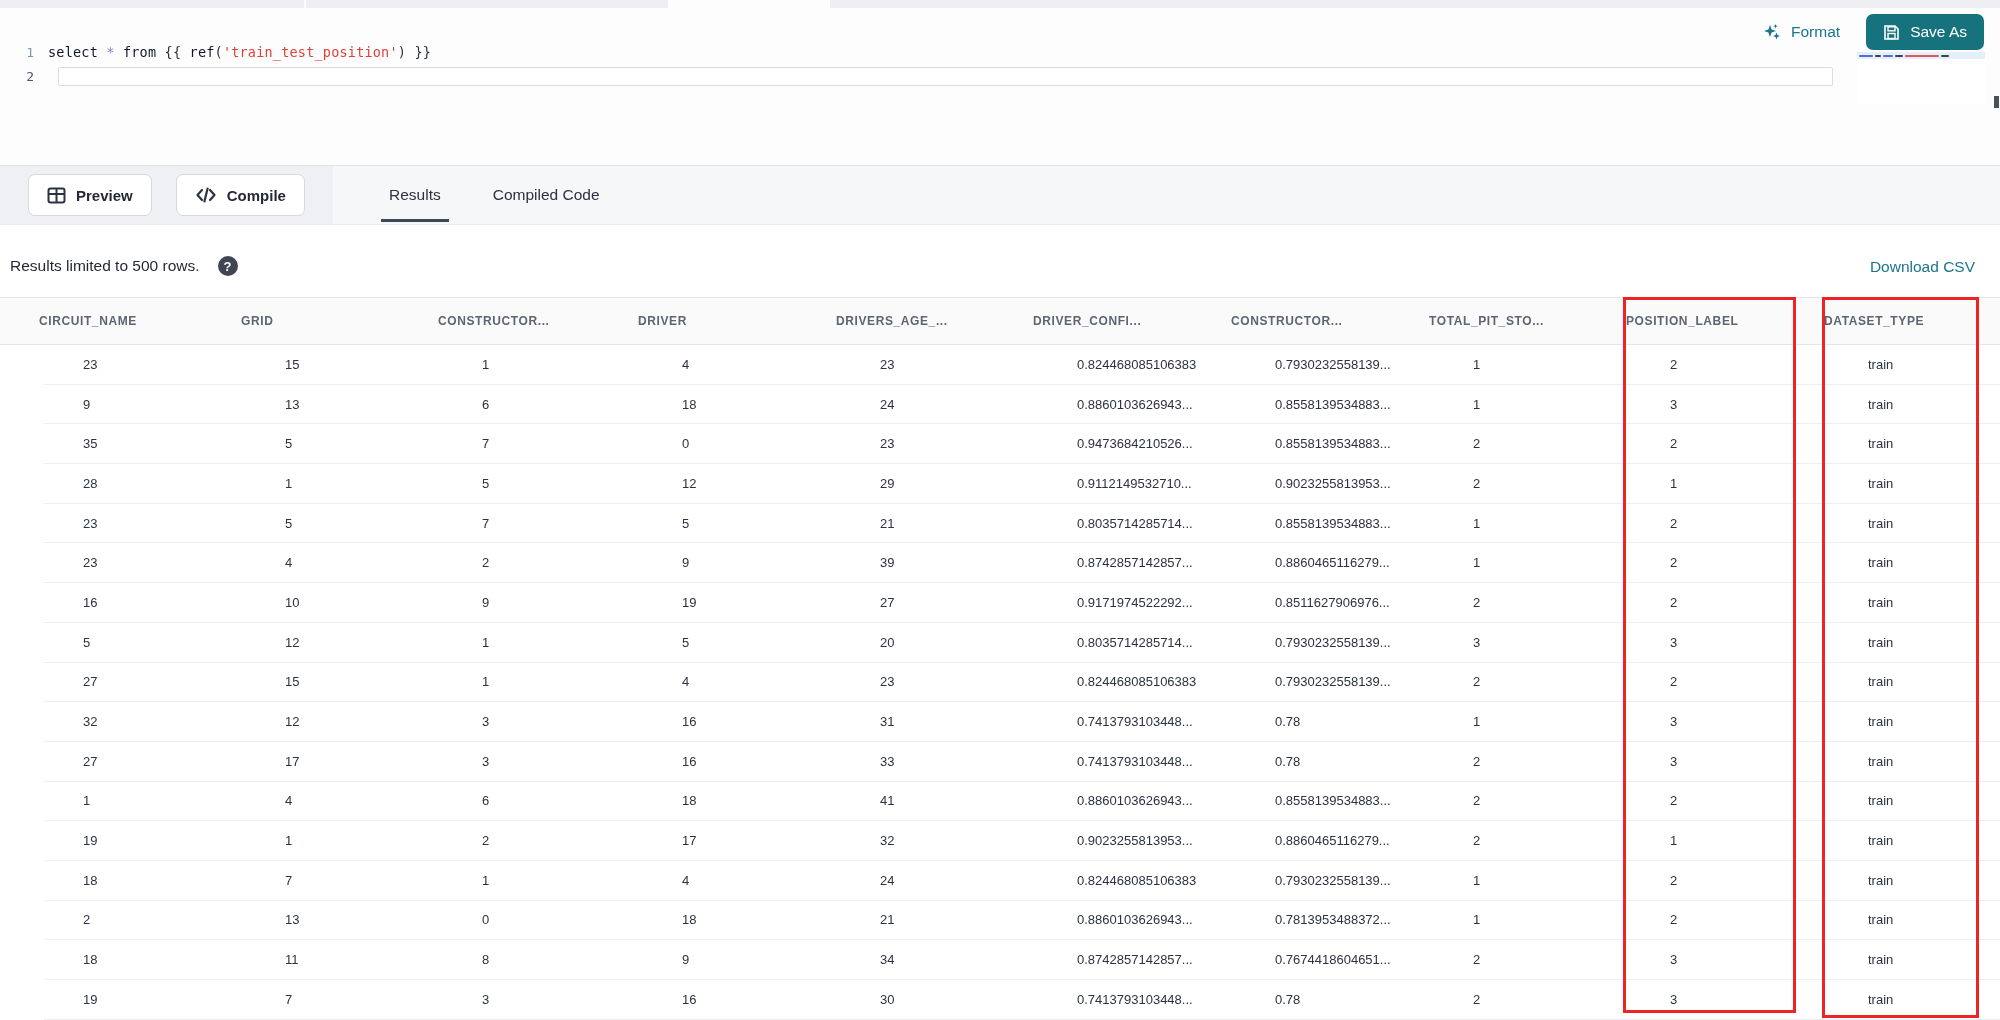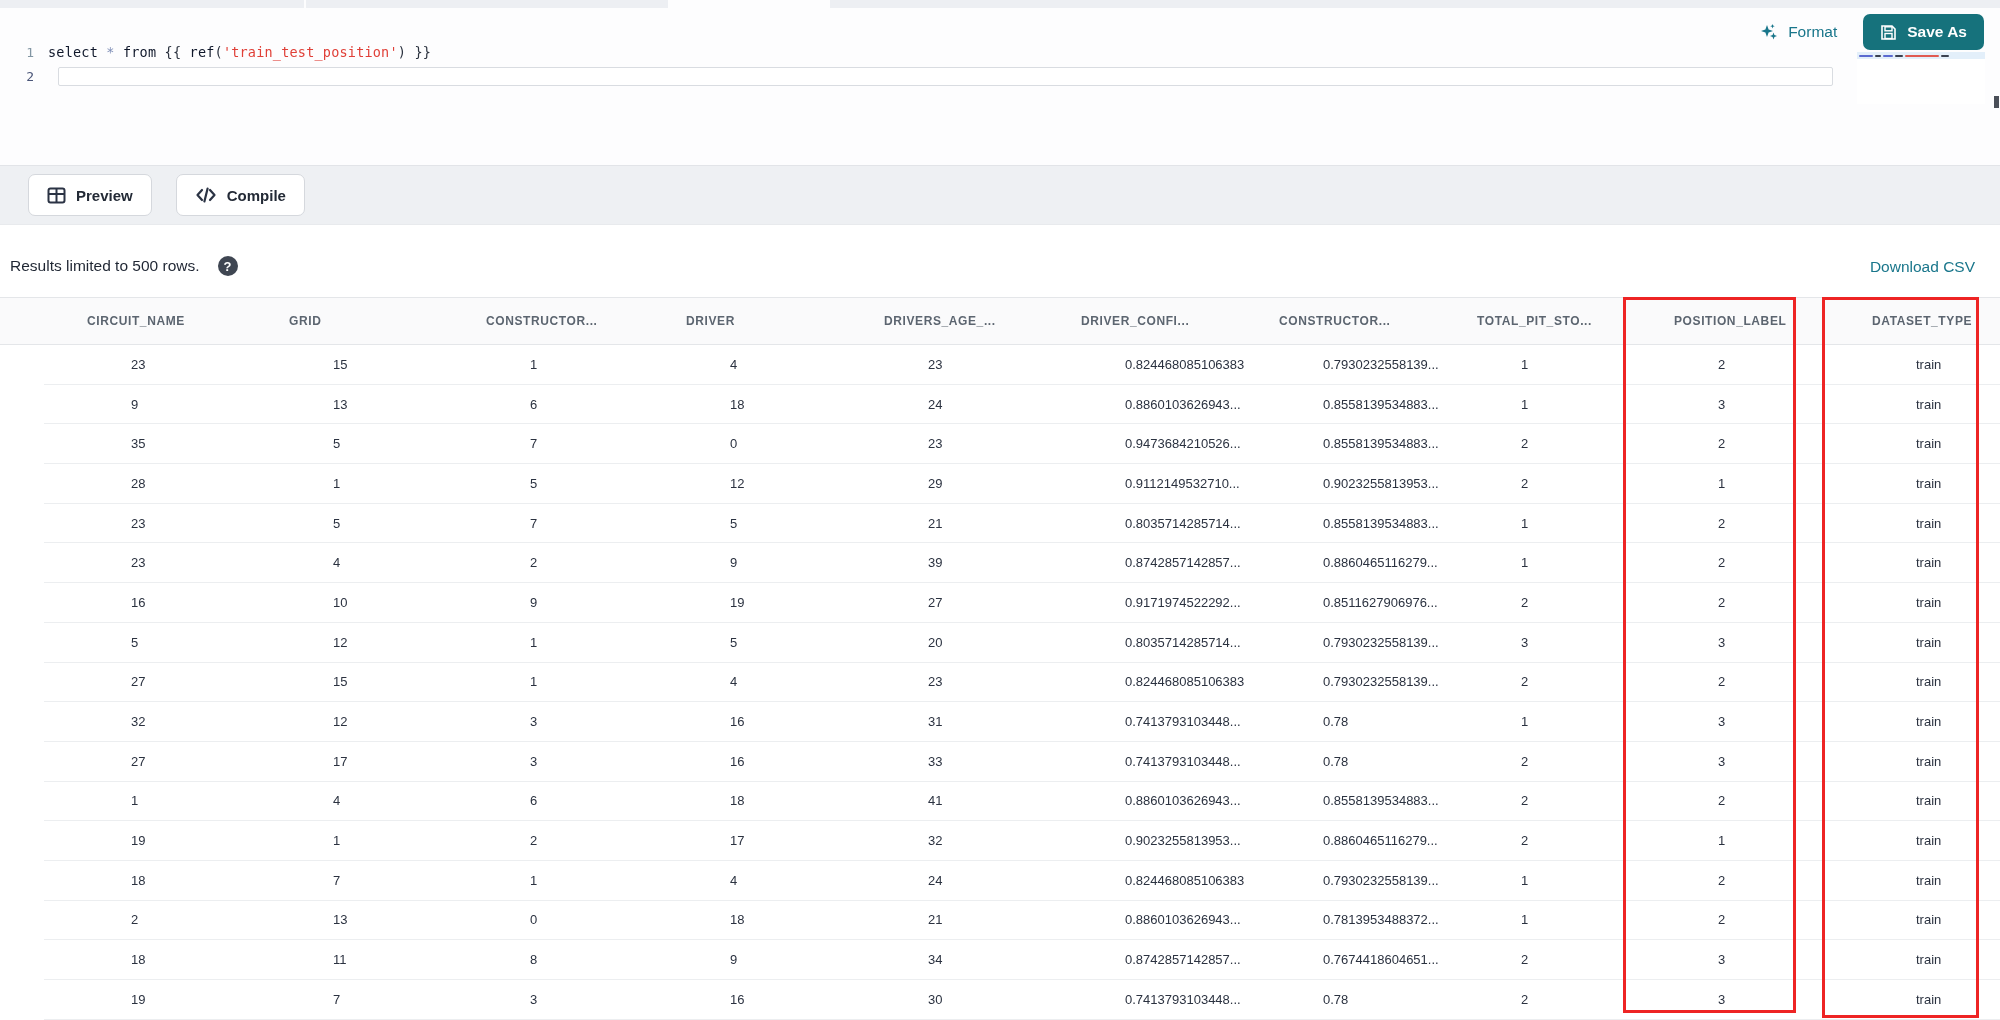--- a/index.html
+++ b/index.html
@@ -10,21 +10,21 @@
   
   .top-strip { position:absolute; left:0; top:0; width:2000px; height:8px; background:#edeff3; }
   .top-strip .seg-white { position:absolute; left:668px; top:0; width:162px; height:8px; background:#fdfdfe; }
   .top-strip .seg-div { position:absolute; left:304px; top:0; width:2px; height:8px; background:#fdfdfe; }
 
   
   .editor { position:absolute; left:0; top:8px; width:2000px; height:157px; background:#fdfdfe; }
   .editor-header { position:absolute; right:16px; top:4px; height:40px; display:flex; align-items:center; gap:26px; }
   .format-btn { display:flex; align-items:center; gap:9px; color:#19768b; font-size:15.5px; cursor:pointer; }
   .saveas-btn { display:flex; align-items:center; gap:10px; background:#16727c; color:#fff;
-    border:none; border-radius:7px; padding:9px 17px; font-size:15.5px; font-weight:700; cursor:pointer; }
+    border:none; border-radius:7px; padding:9px 17px; font-size:15.5px; font-weight:400; cursor:pointer; }
   .code-area { position:absolute; left:0; top:32px; width:1850px; }
   .code-row { display:flex; align-items:center; height:24px; }
   .gutter { width:48px; text-align:right; padding-right:14px; font-family:"DejaVu Sans Mono", monospace; font-size:13px; }
   .ln1 { color:#8296a3; }
   .ln2 { color:#4a5578; }
   .code-text { font-family:"DejaVu Sans Mono", monospace; font-size:13.5px; letter-spacing:0.2px; white-space:pre; }
   .tok-kw { color:#0f172a; }
   .tok-op { color:#8090b8; }
   .tok-str { color:#e04038; }
   .tok-punct { color:#2c3340; }
@@ -47,21 +47,21 @@
   
   .results-band { position:absolute; left:0; top:226px; width:2000px; height:71px; background:#fff; }
   .limit-text { position:absolute; left:10px; top:30px; font-size:15.5px; color:#1f2633; display:flex; align-items:center; gap:18px; }
   .help-icon { width:20px; height:20px; border-radius:50%; background:#3f4652; color:#fff; font-size:13px; font-weight:700;
     display:inline-flex; align-items:center; justify-content:center; }
   .download-link { position:absolute; right:25px; top:32px; font-size:15.5px; color:#19768b; cursor:pointer; }
 
   
   .grid { position:absolute; left:0; top:297px; width:2000px; }
   .trow { display:grid; grid-template-columns:202px 197px 200px 198px 197px 198px 198px 197px 198px 1fr;
-    padding-left:74px; align-items:center; }
+    padding-left:26px; align-items:center; }
   .trow > div { padding-left:13px; overflow:hidden; white-space:nowrap; }
   .thead { height:48px; background:#fafafb; border-top:1px solid #e4e6e9; border-bottom:1px solid #e4e6e9;
     font-size:12px; font-weight:700; letter-spacing:0.6px; color:#5c6570; }
   .tdata { height:39.7px; background:#fff; border-bottom:1px solid #eceef0; font-size:13px; color:#2b3240;margin-left:44px; }
 
   
   .redbox { position:absolute; border:3px solid #ee2424; background:transparent; pointer-events:none; }
   .redbox1 { left:1623px; top:297px; width:173px; height:716px; }
   .redbox2 { left:1822px; top:297px; width:157px; height:721px; }
 
@@ -133,20 +133,28 @@
       </button>
       <button class="tbtn">
         <svg class="icon-svg" width="22" height="18" viewBox="0 0 22 18">
           <path d="M7 4 L2.5 9 L7 14" fill="none" stroke="#2b3344" stroke-width="2.2" stroke-linecap="round" stroke-linejoin="round"></path>
           <path d="M15 4 L19.5 9 L15 14" fill="none" stroke="#2b3344" stroke-width="2.2" stroke-linecap="round" stroke-linejoin="round"></path>
           <line x1="12.6" y1="2.5" x2="9.4" y2="15.5" stroke="#2b3344" stroke-width="2.2" stroke-linecap="round"></line>
         </svg>
         <span>Compile</span>
       </button>
     </div>
+    <div class="tab-zone">
+      <div class="tab active">
+        <span>Results</span>
+      </div>
+      <div class="tab">
+        <span>Compiled Code</span>
+      </div>
+    </div>
   </div>
 
   <div class="results-band">
     <div class="limit-text">
       <span>Results limited to 500 rows.</span>
       <span class="help-icon">?</span>
     </div>
     <div class="download-link">Download CSV</div>
   </div>
 

